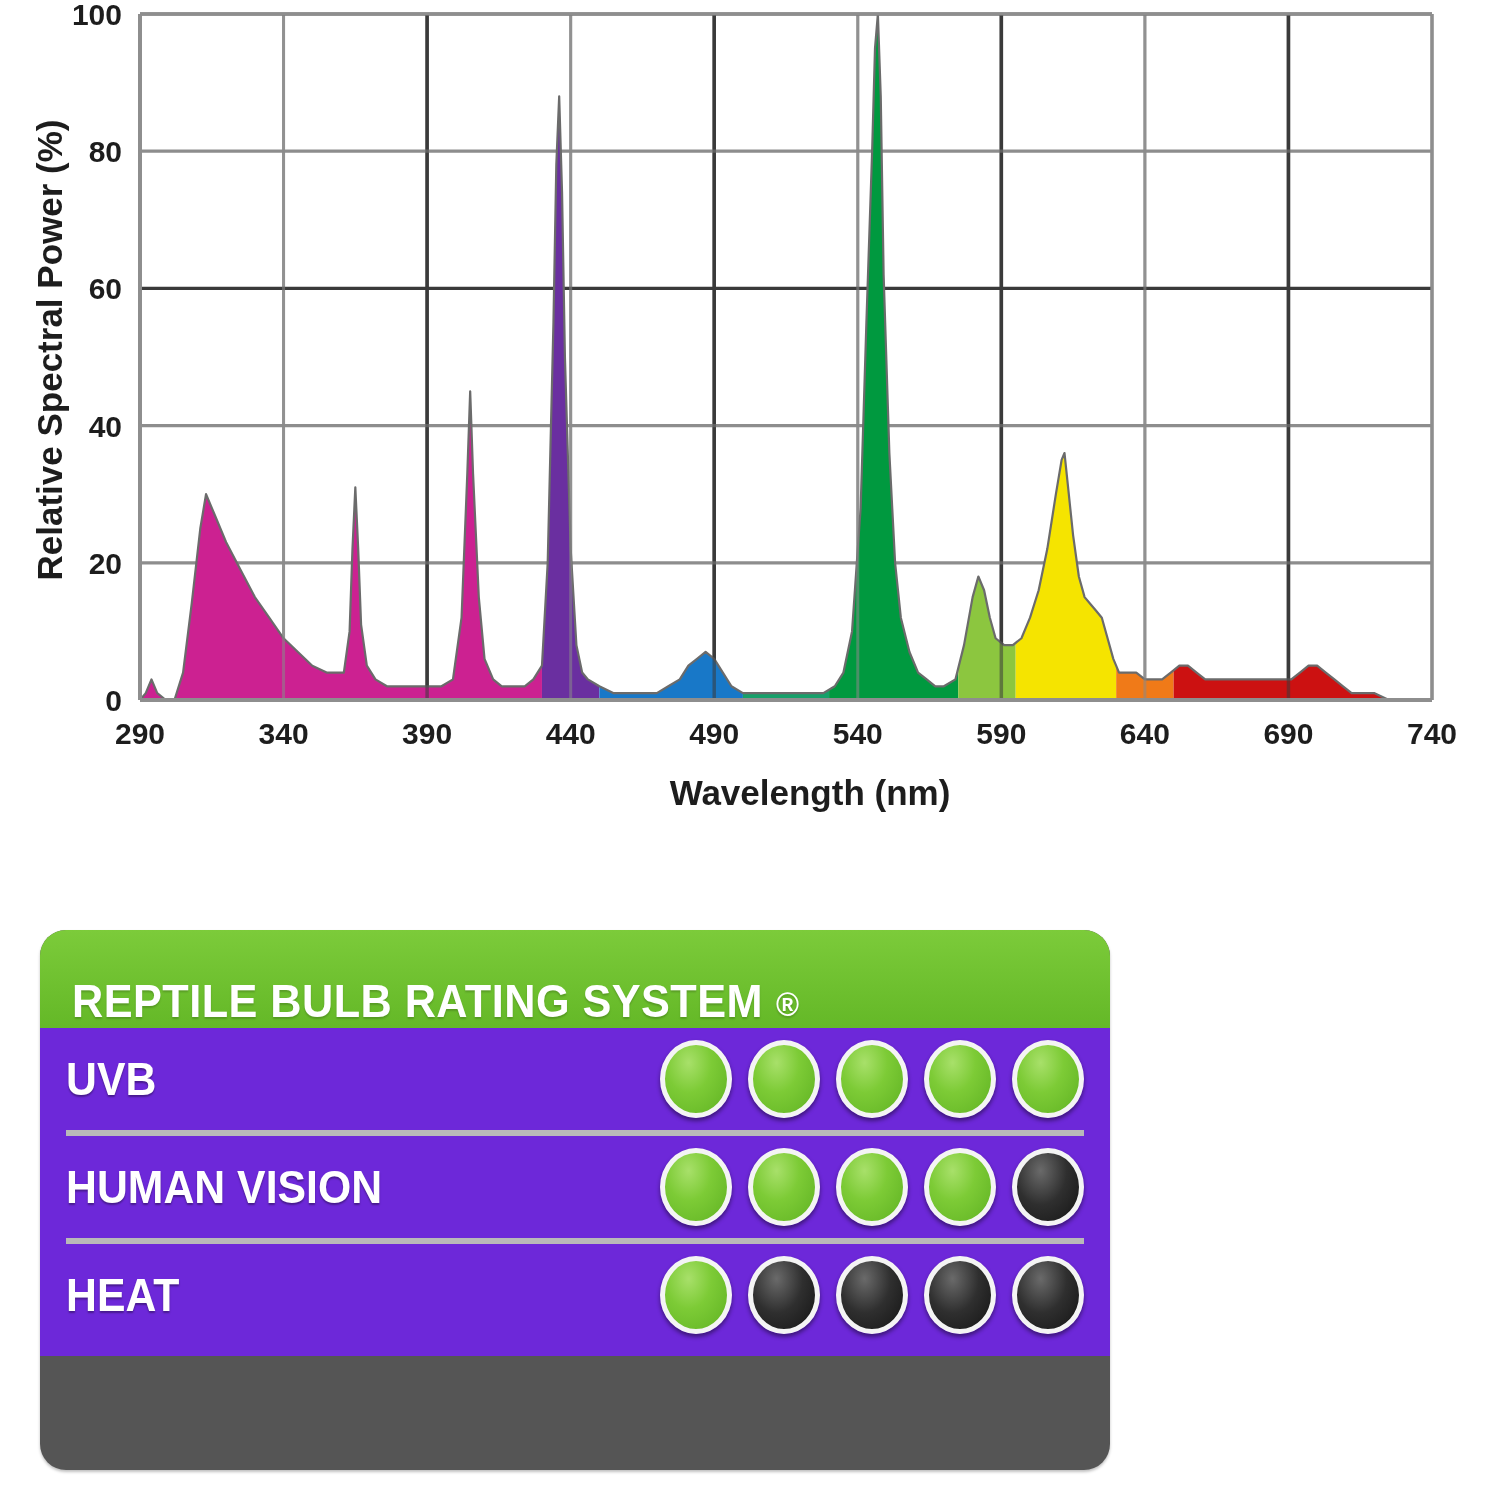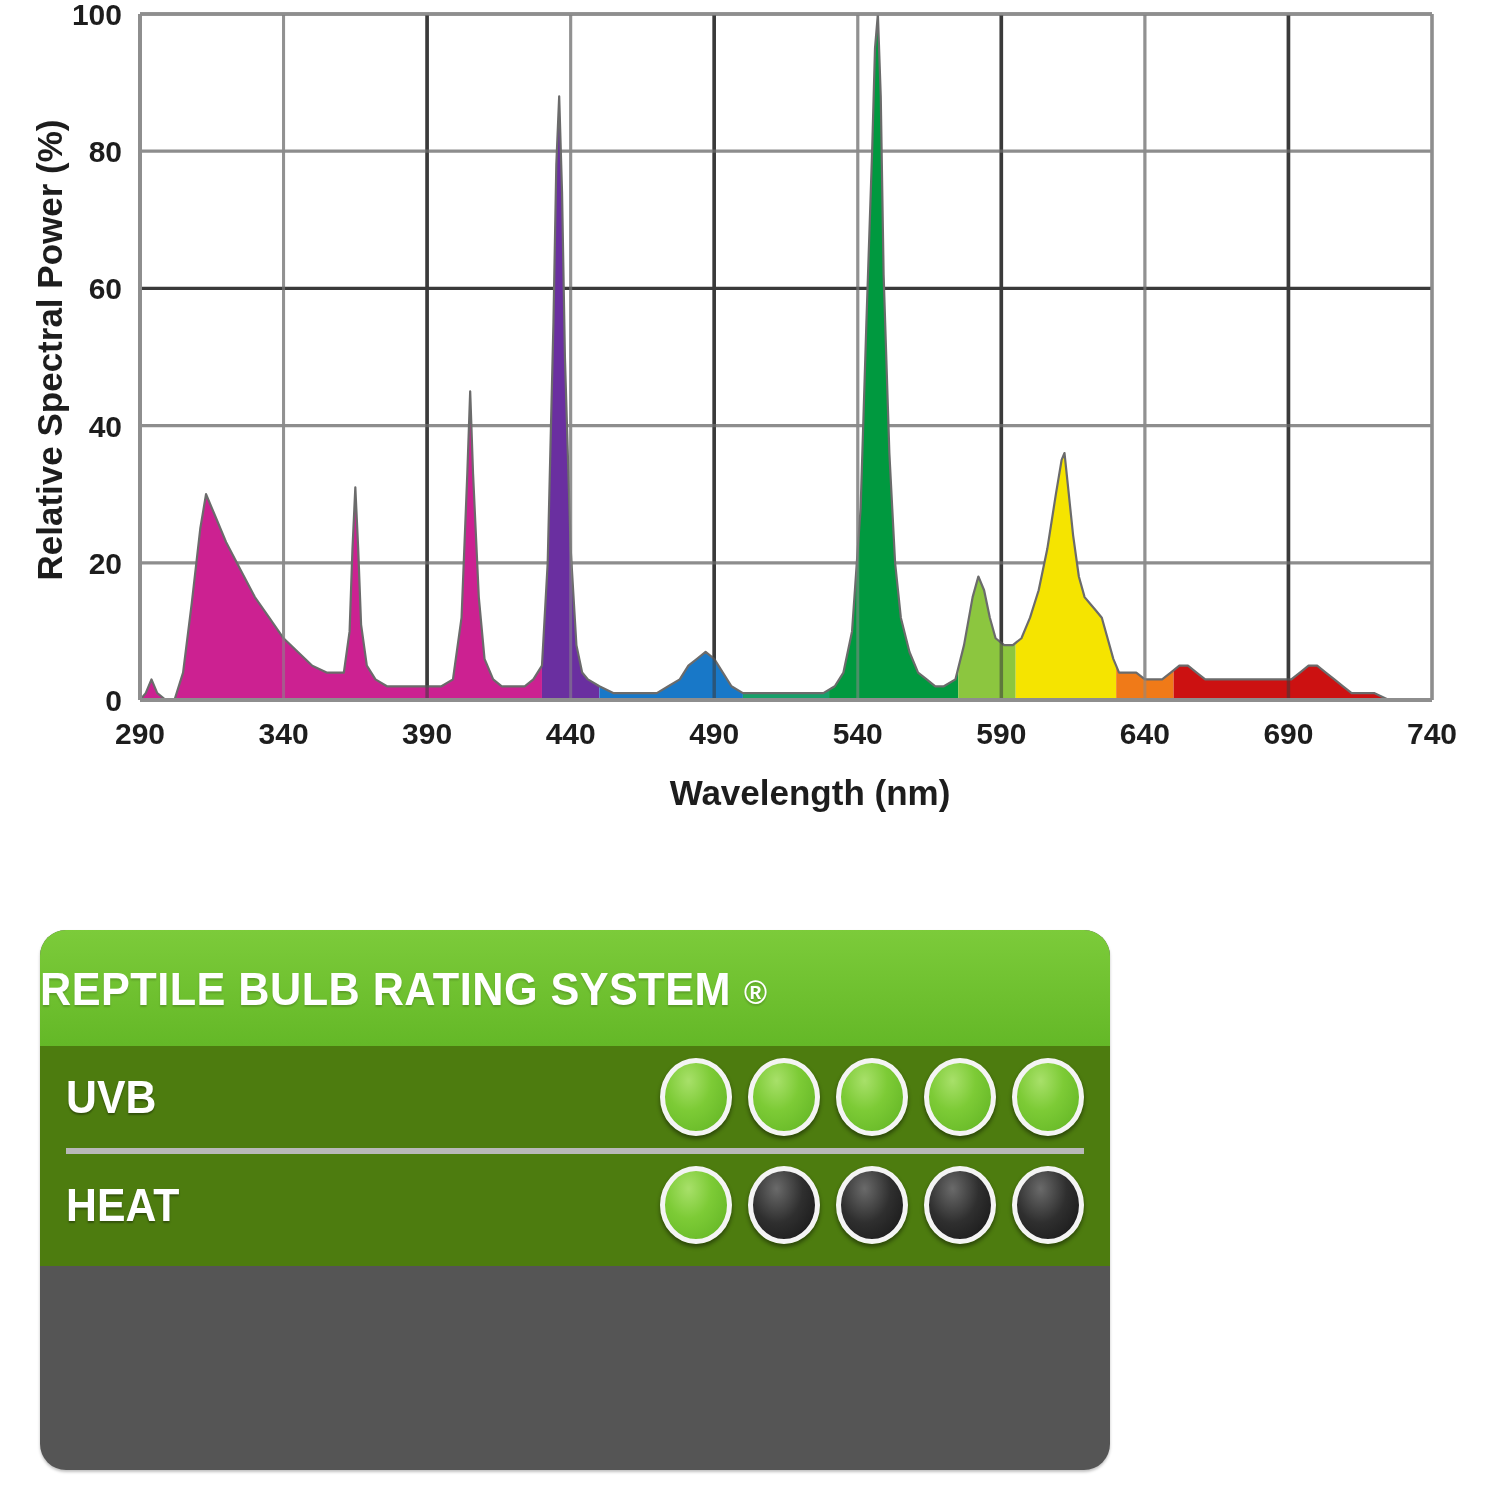--- a/index.html
+++ b/index.html
@@ -34,24 +34,25 @@
   #rating-card{
     position:absolute;
     left:40px;top:930px;
     width:1070px;height:540px;
     border-radius:26px;
     background:#555555;
     overflow:hidden;
     box-shadow:0 2px 3px rgba(0,0,0,.25);
   }
   #card-header{
-    height:116px;
+    height:98px;
     background:#6ec22f;
     background:linear-gradient(#7ccb3a,#64b827);
-    display:flex;align-items:center;
+    display:flex;align-items:flex-end;
+    padding-left:32px;
     box-sizing:border-box;
   }
   #card-title{
     color:#ffffff;
     font-family:"Liberation Sans", sans-serif;
     font-weight:bold;
     font-size:47px;
     letter-spacing:0.5px;
     transform:scaleX(.92);
     transform-origin:left center;
@@ -59,21 +60,21 @@
     text-shadow:0 2px 2px rgba(0,0,0,.18);
   }
   #reg-mark{
     display:inline-block;
     margin-left:14px;
     font-size:34px;
     vertical-align:middle;
   }
 
   #card-body{
-    background:#4d7c0f;
+    background:#6d28d9;
     padding:0 26px 10px 26px;
   }
   .rating-row{
     position:relative;
     height:102px;
     display:flex;
     align-items:center;
   }
   .rating-row + .rating-row{
     border-top:6px solid #b9b9b9;
@@ -204,20 +205,30 @@
         <div class="row-label">UVB</div>
         <div class="dots">
           <div class="dot on"></div>
           <div class="dot on"></div>
           <div class="dot on"></div>
           <div class="dot on"></div>
           <div class="dot on"></div>
         </div>
       </div>
       <div class="rating-row">
+        <div class="row-label">HUMAN VISION</div>
+        <div class="dots">
+          <div class="dot on"></div>
+          <div class="dot on"></div>
+          <div class="dot on"></div>
+          <div class="dot on"></div>
+          <div class="dot off"></div>
+        </div>
+      </div>
+      <div class="rating-row">
         <div class="row-label">HEAT</div>
         <div class="dots">
           <div class="dot on"></div>
           <div class="dot off"></div>
           <div class="dot off"></div>
           <div class="dot off"></div>
           <div class="dot off"></div>
         </div>
       </div>
     </div>

